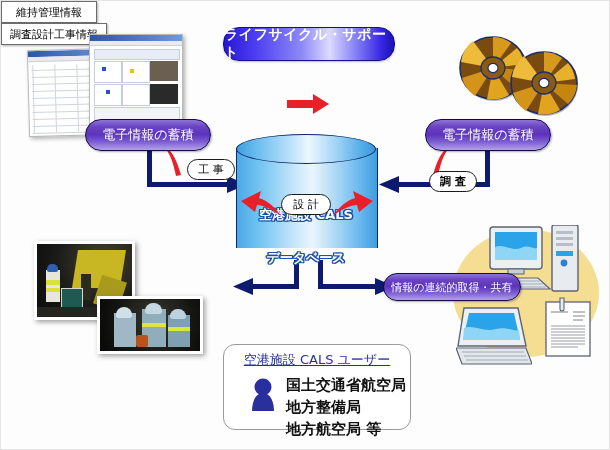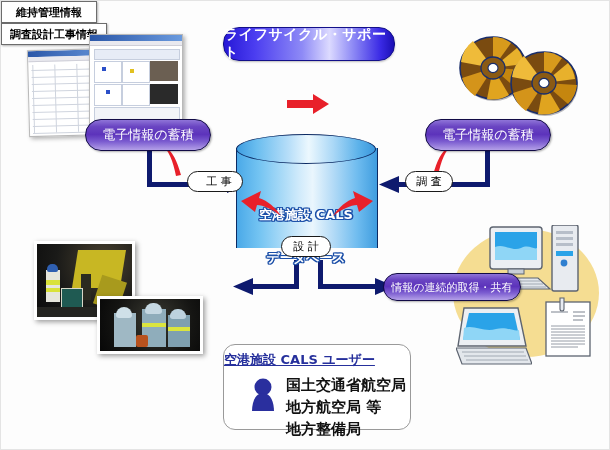--- a/index.html
+++ b/index.html
@@ -47,37 +47,36 @@
   #pill-accum-right{left:424px;top:118px;width:124px;height:30px;font-size:13px;}
   #pill-maint-eff{left:120px;top:272px;width:124px;height:28px;font-size:13px;}
   #pill-share{left:382px;top:272px;width:136px;height:26px;font-size:11px;}
 
   
   .wbox{
     background:#ffffff;border:1px solid #6d6d6d;
     display:flex;align-items:center;justify-content:center;
     font-size:11px;color:#000;white-space:nowrap;
     box-shadow:1px 1px 2px rgba(0,0,0,.30);
-    font-weight:bold;
   }
   #cap-maint{left:108px;top:92px;width:94px;height:20px;}
   #cap-survey{left:436px;top:88px;width:104px;height:20px;}
 
   
   .otag{
     background:#ffffff;border:1.4px solid #1a1a1a;
     border-radius:11px;
     display:flex;align-items:center;justify-content:center;
     font-size:11px;color:#000;white-space:nowrap;
   }
   #tag-maint{left:184px;top:97px;width:62px;height:19px;}
   #tag-plan{left:357px;top:97px;width:52px;height:19px;}
-  #tag-const{left:186px;top:170px;width:46px;height:19px;padding-left:8px;}
-  #tag-survey{left:404px;top:170px;width:46px;height:19px;}
-  #tag-design{left:280px;top:193px;width:48px;height:19px;border-width:1.6px;margin-top:42px;}
+  #tag-const{left:186px;top:158px;width:46px;height:19px;}
+  #tag-survey{left:428px;top:170px;width:46px;height:19px;font-weight:bold;}
+  #tag-design{left:280px;top:193px;width:48px;height:19px;border-width:1.6px;}
 
   
   #cyl{left:235px;top:133px;width:140px;height:128px;}
   #cyl-body{
     position:absolute;left:0;top:14px;width:140px;height:100px;
     background:linear-gradient(90deg,#4aa9e8 0%,#74c4f2 16%,#cfeafb 44%,#eaf6fd 54%,#b6dcf7 68%,#6fbcef 86%,#3f9ddf 100%);
     border-left:1.5px solid #0c2a63;border-right:1.5px solid #0c2a63;
   }
   #cyl-bottom{
     position:absolute;left:0;top:86px;width:140px;height:28px;
@@ -130,22 +129,22 @@
     left:452px;top:228px;width:146px;height:128px;border-radius:50%;
     background:#f5dd92;
   }
 
   
   #users-panel{
     left:222px;top:343px;width:186px;height:84px;
     border:1px solid #9a9a9a;border-radius:12px;background:#ffffff;
   }
   #users-title{
-    position:absolute;left:0;top:6px;width:186px;text-align:left;
-    font-size:13px;color:#26309c;font-weight:bold;
+    position:absolute;left:0;top:6px;width:186px;text-align:center;
+    font-size:13px;color:#26309c;font-weight:normal;
     text-decoration:underline;
   }
   #users-list{
     position:absolute;left:62px;top:30px;
     font-size:15px;color:#111;line-height:1.45;font-weight:bold;
   }
   #user-icon{position:absolute;left:26px;top:32px;}
 </style>
 </head>
 <body>
@@ -367,18 +366,18 @@
   <div class="abs ppill nosel" id="pill-share">情報の連続的取得・共有</div>
 
   <div class="abs" id="users-panel">
     <div id="users-title" class="nosel">空港施設 CALS ユーザー</div>
     <svg id="user-icon" width="26" height="40" viewBox="0 0 26 40">
       <circle cx="13" cy="10" r="8.5" fill="#2a2f9e"></circle>
       <path d="M13 16 C21 16 24 26 24 34 L2 34 C2 26 5 16 13 16 Z" fill="#2a2f9e"></path>
     </svg>
     <div id="users-list" class="nosel">
       <div>国土交通省航空局</div>
+      <div>地方整備局</div>
       <div>地方航空局 等</div>
-      <div>地方整備局</div>
     </div>
   </div>
 
 </div>
 
 </body></html>

